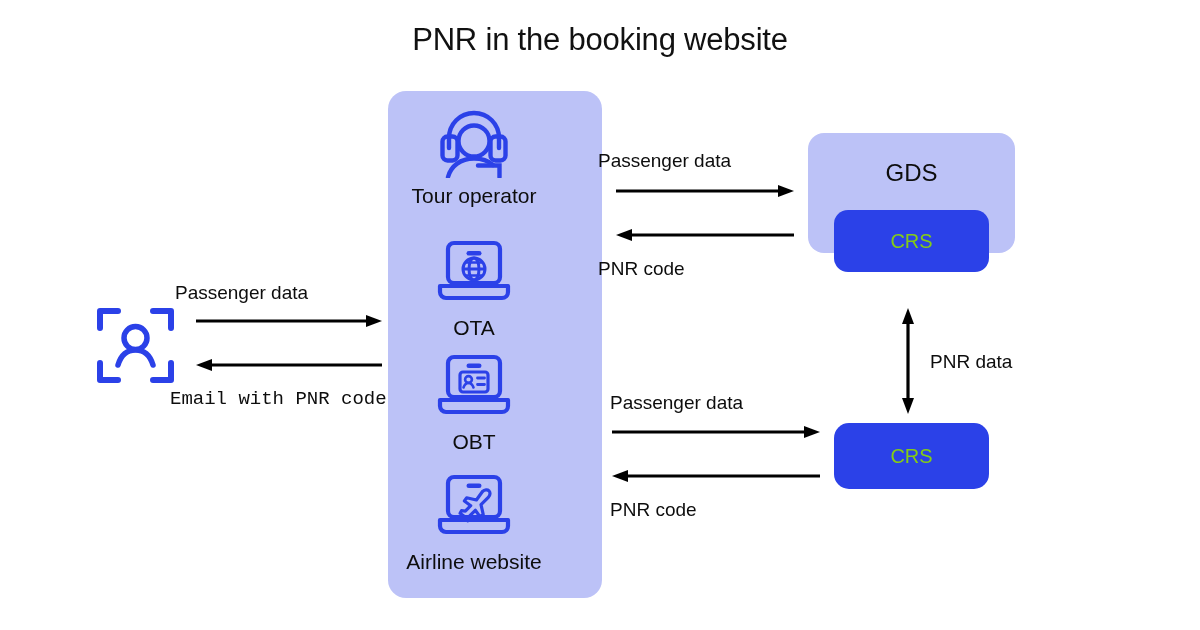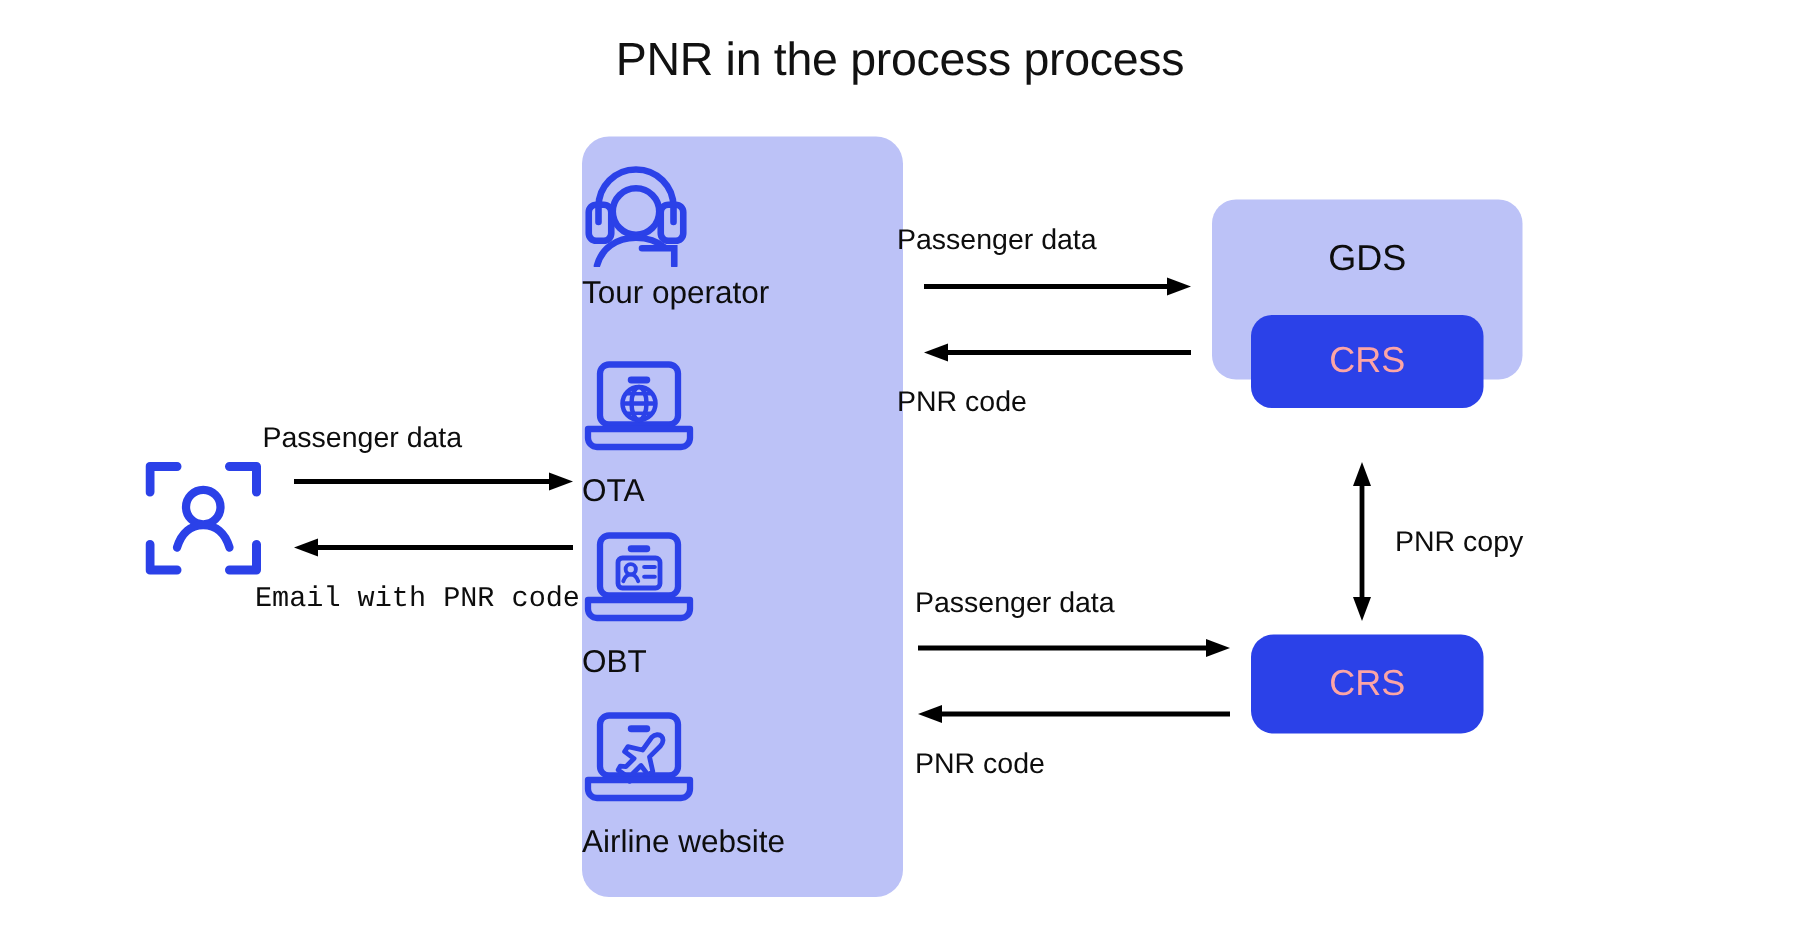--- a/index.html
+++ b/index.html
@@ -41,20 +41,21 @@
     width: 214px;
     height: 507px;
     background: #bcc2f7;
     border-radius: 18px;
   }
 
   .channel-item {
     position: absolute;
     left: 388px;
     width: 172px;
+    text-align: center;
   }
   .channel-item .icon-wrap {
     display: block;
     height: 72px;
     line-height: 0;
   }
   .channel-item .icon-wrap svg { display: inline-block; }
   .channel-item .ci-label {
     display: block;
     margin-top: 4px;
@@ -96,22 +97,22 @@
     background: #2b41e8;
     border-radius: 14px;
   }
   .crs-inner .crs-text,
   .crs-standalone .crs-text {
     position: absolute;
     inset: 0;
     display: flex;
     align-items: center;
     justify-content: center;
-    font-size: 24px;
-    color: #fca5a5;
+    font-size: 20px;
+    color: #84cc16;
   }
   .crs-standalone {
     position: absolute;
     left: 834px;
     top: 423px;
     width: 155px;
     height: 66px;
     background: #2b41e8;
     border-radius: 15px;
   }
@@ -160,21 +161,21 @@
 
   
   #arr-vert       { left: 901px; top: 308px; }
   #lbl-vert       { left: 930px; top: 351px; }
 </style>
 </head>
 <body>
 
 <div id="diagram">
 
-  <div class="title">PNR in the process process</div>
+  <div class="title">PNR in the booking website</div>
 
   <div class="person-icon">
     <svg width="77" height="81" viewBox="0 0 77 81" fill="none" xmlns="http://www.w3.org/2000/svg">
       <g stroke="#2b41e8" stroke-width="6" stroke-linecap="round" stroke-linejoin="round" fill="none">
         <path d="M3 23 V6 H21"></path>
         <path d="M56 6 H74 V23"></path>
         <path d="M74 58 V75 H56"></path>
         <path d="M21 75 H3 V58"></path>
       </g>
       <circle cx="38.5" cy="33" r="11.5" stroke="#2b41e8" stroke-width="5.5" fill="none"></circle>
@@ -282,15 +283,15 @@
     <path d="M208 7 H13" stroke="#000000" stroke-width="3.2"></path>
     <path d="M0 7 L16 1 L16 13 Z" fill="#000000"></path>
   </svg>
   <div class="flow-label" id="lbl-lr-bot">PNR code</div>
 
   <svg class="arrow-svg" id="arr-vert" width="14" height="106" viewBox="0 0 14 106">
     <path d="M7 13 V93" stroke="#000000" stroke-width="3.2"></path>
     <path d="M7 0 L1 16 L13 16 Z" fill="#000000"></path>
     <path d="M7 106 L1 90 L13 90 Z" fill="#000000"></path>
   </svg>
-  <div class="flow-label" id="lbl-vert">PNR copy</div>
+  <div class="flow-label" id="lbl-vert">PNR data</div>
 
 </div>
 
 </body></html>

